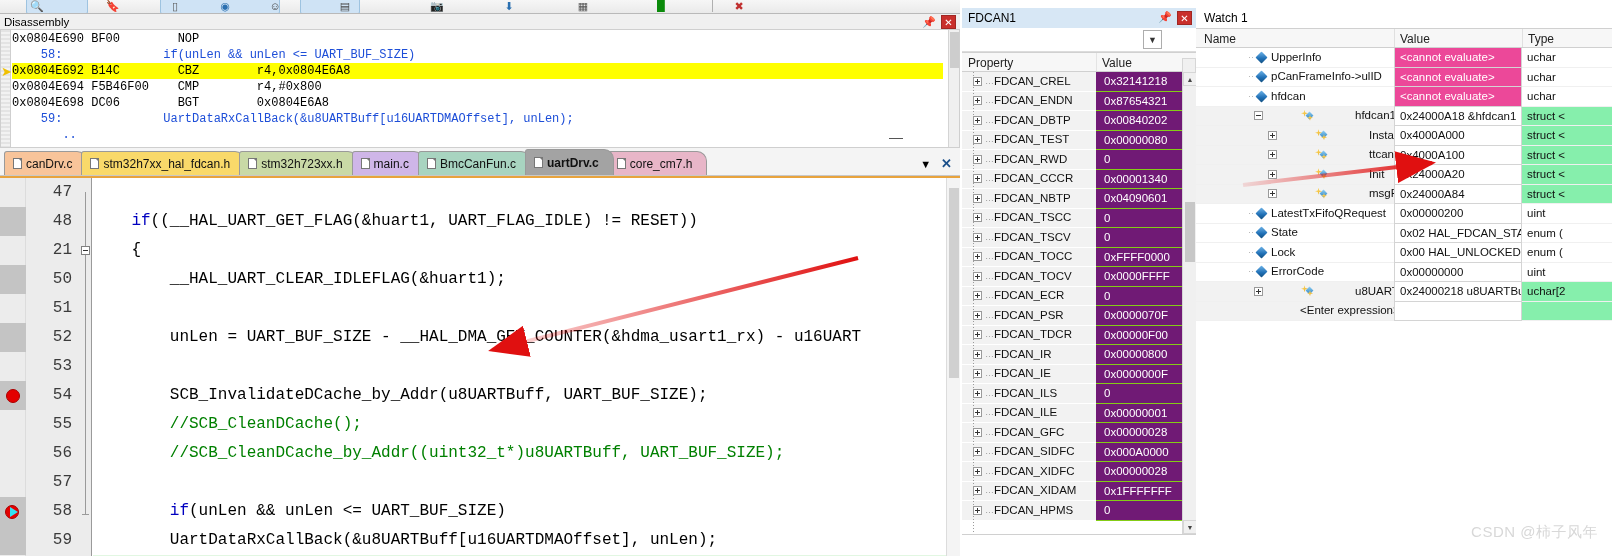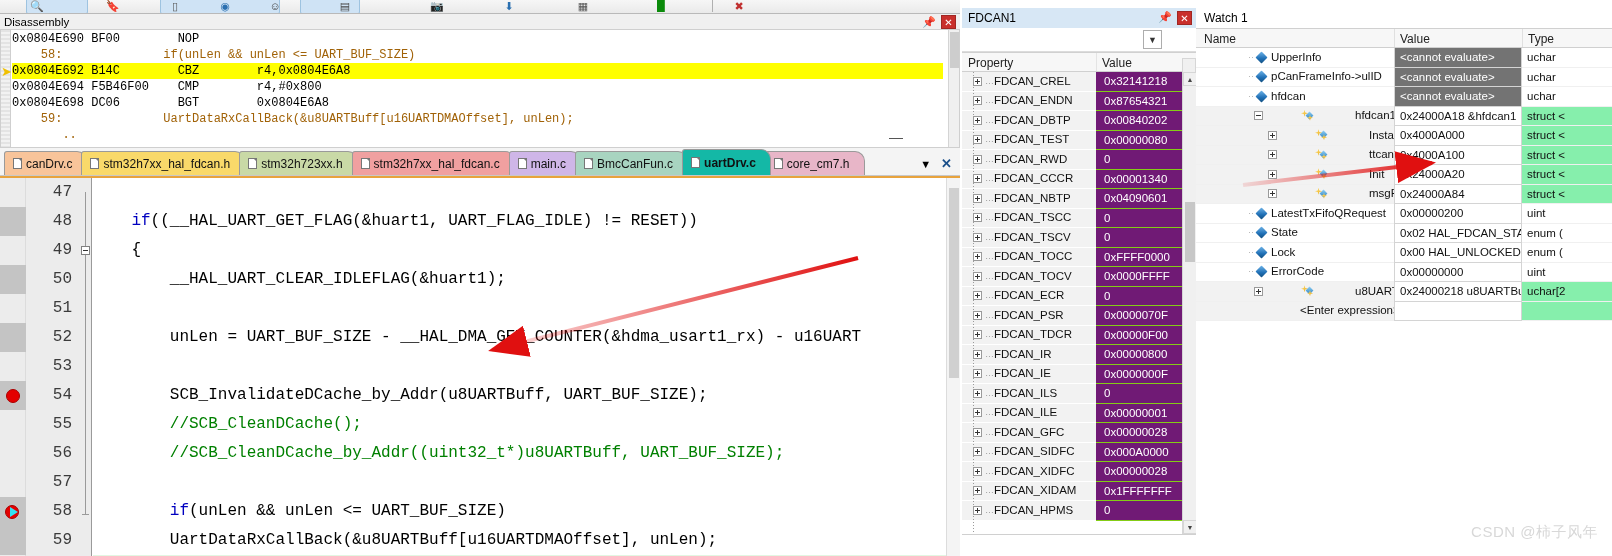--- a/index.html
+++ b/index.html
@@ -64,21 +64,21 @@
     background: repeating-linear-gradient(180deg,#e4e4e4 0px,#e4e4e4 2px,#f2f2f2 2px,#f2f2f2 4px);
     border-right:1px solid #cfcfcf;
   }
   .dis-lines { position:absolute; left:11px; top:1px; right:16px; }
   .dis-line {
     height: 16px; line-height:16px; white-space: pre;
     font-family: "Liberation Mono","DejaVu Sans Mono", monospace;
     font-size: 12px; color:#000;
   }
   .dis-line.hl { background:#ffff00; }
-  .dis-line.src { color:#a16207; }
+  .dis-line.src { color:#1d4ed8; }
   .dis-arrow {
     position:absolute; left:0px; top:34px; width:11px; height:16px;
     color:#f0c000; font-size:13px; line-height:16px;
   }
   .dis-scroll-v {
     position:absolute; right:0; top:0; width:11px; height:100%;
     background:#f0f0f0; border-left:1px solid #d4d4d4;
   }
   .dis-scroll-thumb {
     position:absolute; left:1px; top:2px; width:9px; height:36px; background:#cdcdcd;
@@ -299,21 +299,21 @@
     width:198px; line-height:19.5px; display:flex; align-items:center;
     color:#111; overflow:hidden; white-space:nowrap;
     background:#fff; border-bottom:1px solid #f0f0f0;
   }
   .w-row.alt .n { background:#f2f2f2;gap:36px; }
   .w-row .v {
     width:128px; line-height:19.5px; padding-left:5px;
     background:#fff; border:1px solid #d4d4d4; border-top:none;
     white-space:nowrap; overflow:hidden; color:#111;
   }
-  .w-row .v.gray { background:#737373; color:#fff; }
+  .w-row .v.gray { background:#ec4899; color:#fff; }
   .w-row .t {
     flex:1; line-height:19.5px; padding-left:5px;
     background:#fff; border-bottom:1px solid #f0f0f0;
     white-space:nowrap; overflow:hidden; color:#111;
   }
   .w-row.alt .t { background:#86efac; }
   .w-ind { flex:none; }
   .w-exp {
     width:9px;height:9px;border:1px solid #9a9a9a;background:#fff;
     position:relative; flex:none; margin-right:2px;
@@ -428,33 +428,29 @@
         <span>canDrv.c</span>
       </div>
       <div class="tab" style="background: rgb(249, 217, 106);">
         <span class="doc"></span>
         <span>stm32h7xx_hal_fdcan.h</span>
       </div>
       <div class="tab" style="background: rgb(201, 217, 166); padding-left: 8px;">
         <span class="doc"></span>
         <span>stm32h723xx.h</span>
       </div>
-      <div class="tab" style="background: rgb(240, 160, 160);">
-        <span class="doc"></span>
-        <span>stm32h7xx_hal_fdcan.c</span>
-      </div>
       <div class="tab" style="background: rgb(207, 182, 232);">
         <span class="doc"></span>
         <span>main.c</span>
       </div>
       <div class="tab" style="background: rgb(168, 212, 192);">
         <span class="doc"></span>
         <span>BmcCanFun.c</span>
       </div>
-      <div class="tab active" style="background: #14b8a6; align-items: center;">
+      <div class="tab active" style="background: #a3a3a3; align-items: center;">
         <span class="doc"></span>
         <span>uartDrv.c</span>
       </div>
       <div class="tab" style="background: rgb(232, 182, 200);">
         <span class="doc"></span>
         <span>core_cm7.h</span>
       </div>
       <div class="rightctl">
       <span class="cdn">▼</span>
       <span class="xbtn">✕</span>
@@ -475,21 +471,21 @@
           <div class="code"></div>
         </div>
         <div class="ed-row">
           <div class="bpcell shade"></div>
           <div class="num">48</div>
           <div class="fold"></div>
           <div class="code">    <span class="kw">if</span>((__HAL_UART_GET_FLAG(&amp;huart1, UART_FLAG_IDLE) != RESET))</div>
         </div>
         <div class="ed-row">
           <div class="bpcell"></div>
-          <div class="num">49</div>
+          <div class="num">21</div>
           <div class="fold">
             <div class="fold-box"></div>
           </div>
           <div class="code">    {</div>
         </div>
         <div class="ed-row">
           <div class="bpcell shade"></div>
           <div class="num">50</div>
           <div class="fold"></div>
           <div class="code">        __HAL_UART_CLEAR_IDLEFLAG(&amp;huart1);</div>

